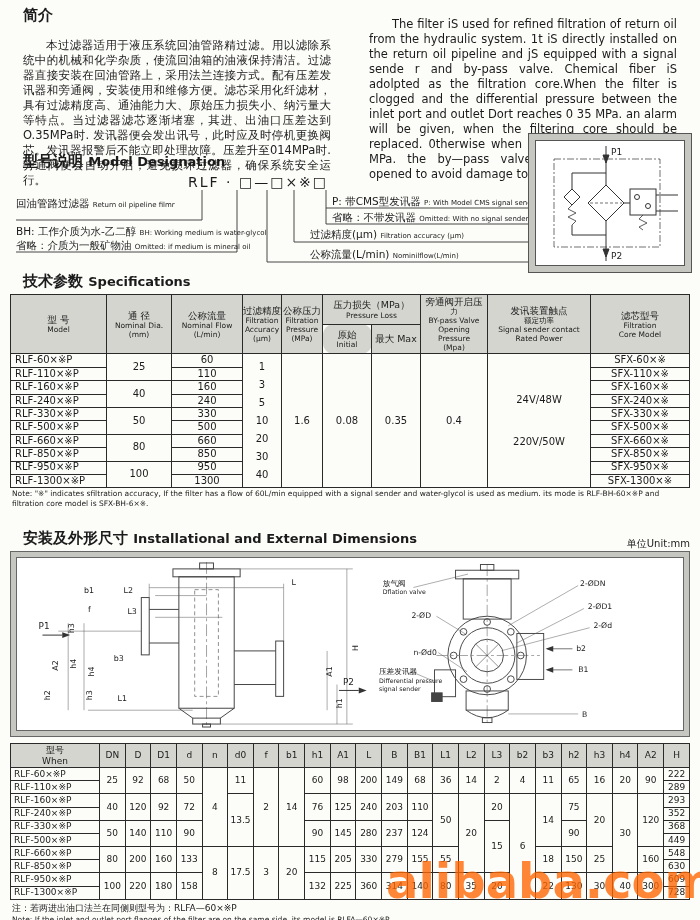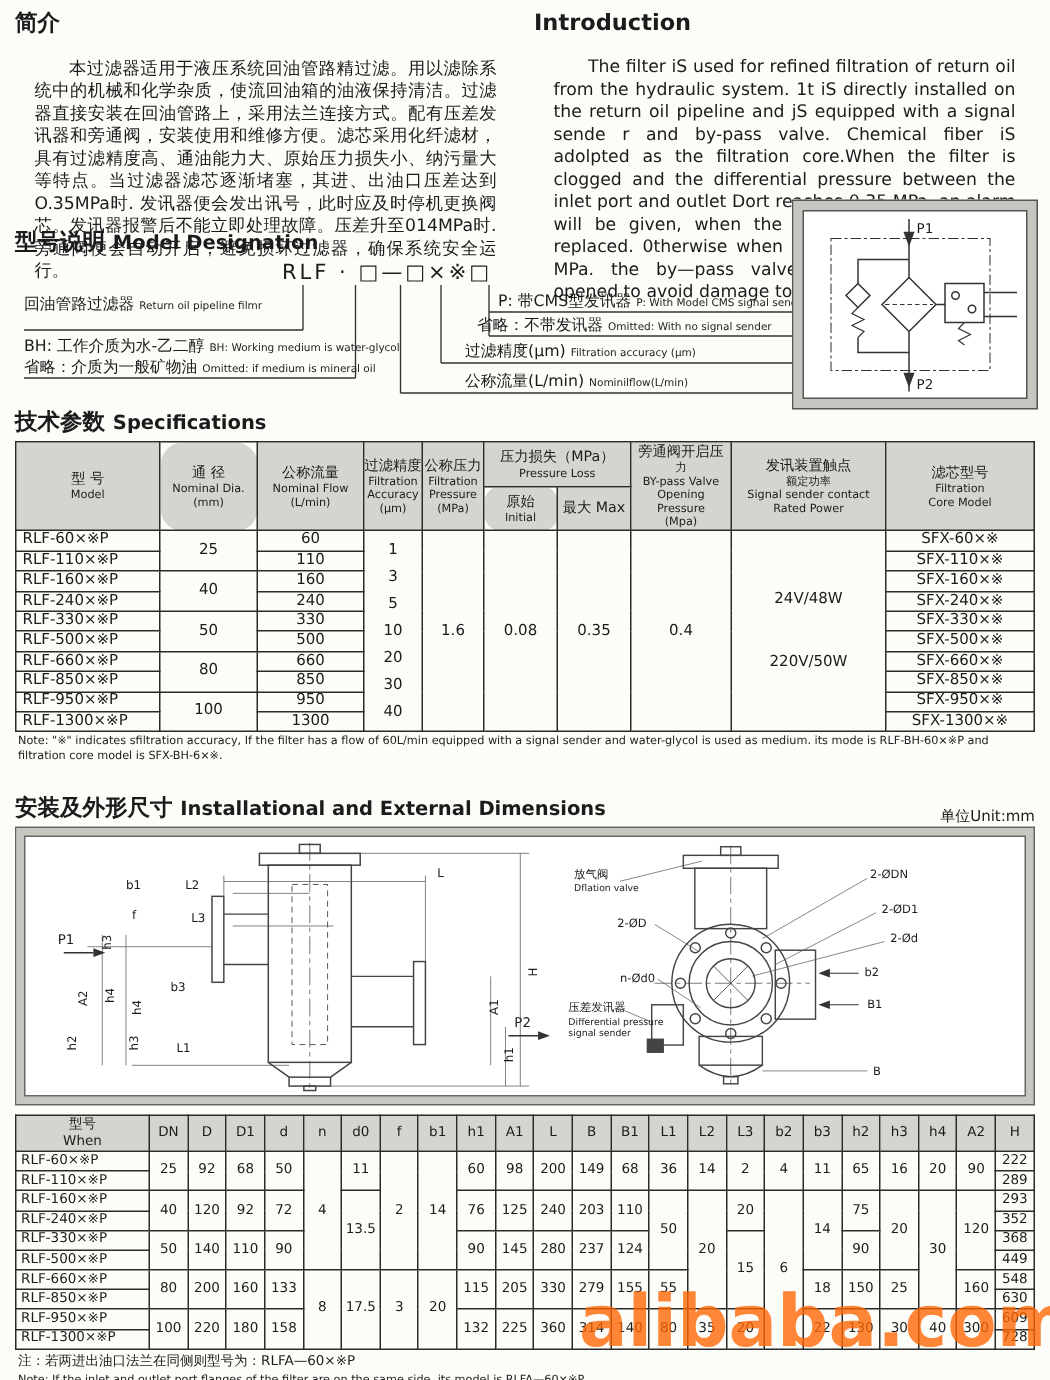--- a/index.html
+++ b/index.html
@@ -1,21 +1,21 @@
 <!DOCTYPE html>
 <html><head>
 <meta charset="utf-8">
 <style>
   html,body{margin:0;padding:0;background:#e9e9e6;}
   .page{position:relative;width:700px;height:920px;margin:0 auto;background:#fcfcf9;
         font-family:"DejaVu Sans","Liberation Sans",sans-serif;color:#1b1b1b;overflow:hidden;}
   
   .intro{display:flex;gap:12px;padding:4px 10px 0 10px;height:150px;box-sizing:border-box;}
   .intro-col{flex:1;}
-  .sec-title{font-size:15px;font-weight:bold;margin:2px 0 3px 0;}
+  .sec-title{font-size:15px;font-weight:bold;margin:2px 0 3px 13px;}
   .sec-title .en{font-size:13px;}
   .intro p{margin:13px;font-size:11px;line-height:15.5px;text-align:justify;}
   .intro .zh-p{font-size:11.5px;line-height:15px;}
   .zh-p{text-indent:2em;}
   
   .model-section{position:relative;padding:0 10px;height:118px;}
   .model-diagram{position:relative;height:96px;width:540px;}
   .model-code{position:absolute;left:178px;top:0;font-size:14px;letter-spacing:2px;}
   .md-label{position:absolute;font-size:10.5px;white-space:nowrap;line-height:11px;}
   .md-label .en{font-size:7px;color:#222;}
@@ -58,21 +58,20 @@
 <body>
 
 <div class="page">
 
   <div class="intro">
     <div class="intro-col">
       <div class="sec-title">简介</div>
       <p class="zh-p">本过滤器适用于液压系统回油管路精过滤。用以滤除系统中的机械和化学杂质，使流回油箱的油液保持清洁。过滤器直接安装在回油管路上，采用法兰连接方式。配有压差发讯器和旁通阀，安装使用和维修方便。滤芯采用化纤滤材，具有过滤精度高、通油能力大、原始压力损失小、纳污量大等特点。当过滤器滤芯逐渐堵塞，其进、出油口压差达到O.35MPa时. 发讯器便会发出讯号，此时应及时停机更换阀芯。发讯器报警后不能立即处理故障。压差升至014MPa时. 旁通阀便会自动开启，避免损坏过滤器，确保系统安全运行。</p>
     </div>
     <div class="intro-col">
-      <div class="sec-title">Introduction</div>
       <p class="zh-p">The filter iS used for refined filtration of return oil from the hydraulic system. 1t iS directly installed on the return oil pipeline and jS equipped with a signal sende r and by-pass valve. Chemical fiber iS adolpted as the filtration core.When the filter is clogged and the differential pressure between the inlet port and outlet Dort reaches 0 35 MPa. an alarm will be given, when the filtering core should be replaced. 0therwise when the pressure rises to 0.4 MPa. the by—pass valve will be automatically opened to avoid damage to the filter.</p>
     </div>
   </div>
 
   <div class="model-section">
     <div class="sec-title">
       <span>型号说明</span>
       <span class="en">Model Designation</span>
     </div>
     <div class="model-diagram">
@@ -95,21 +94,21 @@
         <span class="en">Omitted: if medium is mineral oil</span>
       </div>
       <div class="md-label" style="left:6px;top:52px;">
         <span>BH: 工作介质为水-乙二醇</span>
         <span class="en">BH: Working medium is water-glycol</span>
       </div>
       <div class="md-label" style="left:322px;top:22px;">
         <span>P: 带CMS型发讯器</span>
         <span class="en">P: With Model CMS signal sender</span>
       </div>
-      <div class="md-label" style="left:308px;top:38px;">
+      <div class="md-label" style="left:322px;top:38px;">
         <span>省略：不带发讯器</span>
         <span class="en">Omitted: With no signal sender</span>
       </div>
       <div class="md-label" style="left:300px;top:55px;">
         <span>过滤精度(μm)</span>
         <span class="en">Filtration accuracy (μm)</span>
       </div>
       <div class="md-label" style="left:300px;top:75px;">
         <span>公称流量(L/min)</span>
         <span class="en">Nominilflow(L/min)</span>
@@ -149,21 +148,21 @@
   <div class="spec-section">
     <div class="sec-title">
       <span>技术参数</span>
       <span class="en">Specifications</span>
     </div>
     <table class="spec-table">
         <thead>
           <tr>
             <th rowspan="2" style="width: 95px;">型 号
 Model</th>
-            <th rowspan="2" style="width: 64px; border-radius: 15px;">通 径
+            <th rowspan="2" style="width: 64px;">通 径
 Nominal Dia.
 (mm)</th>
             <th rowspan="2" style="width: 70px;">公称流量
 Nominal Flow
 (L/min)</th>
             <th rowspan="2" style="width: 38px;">过滤精度
 Filtration
 Accuracy
 (μm)</th>
             <th rowspan="2" style="width: 40px;">公称压力

